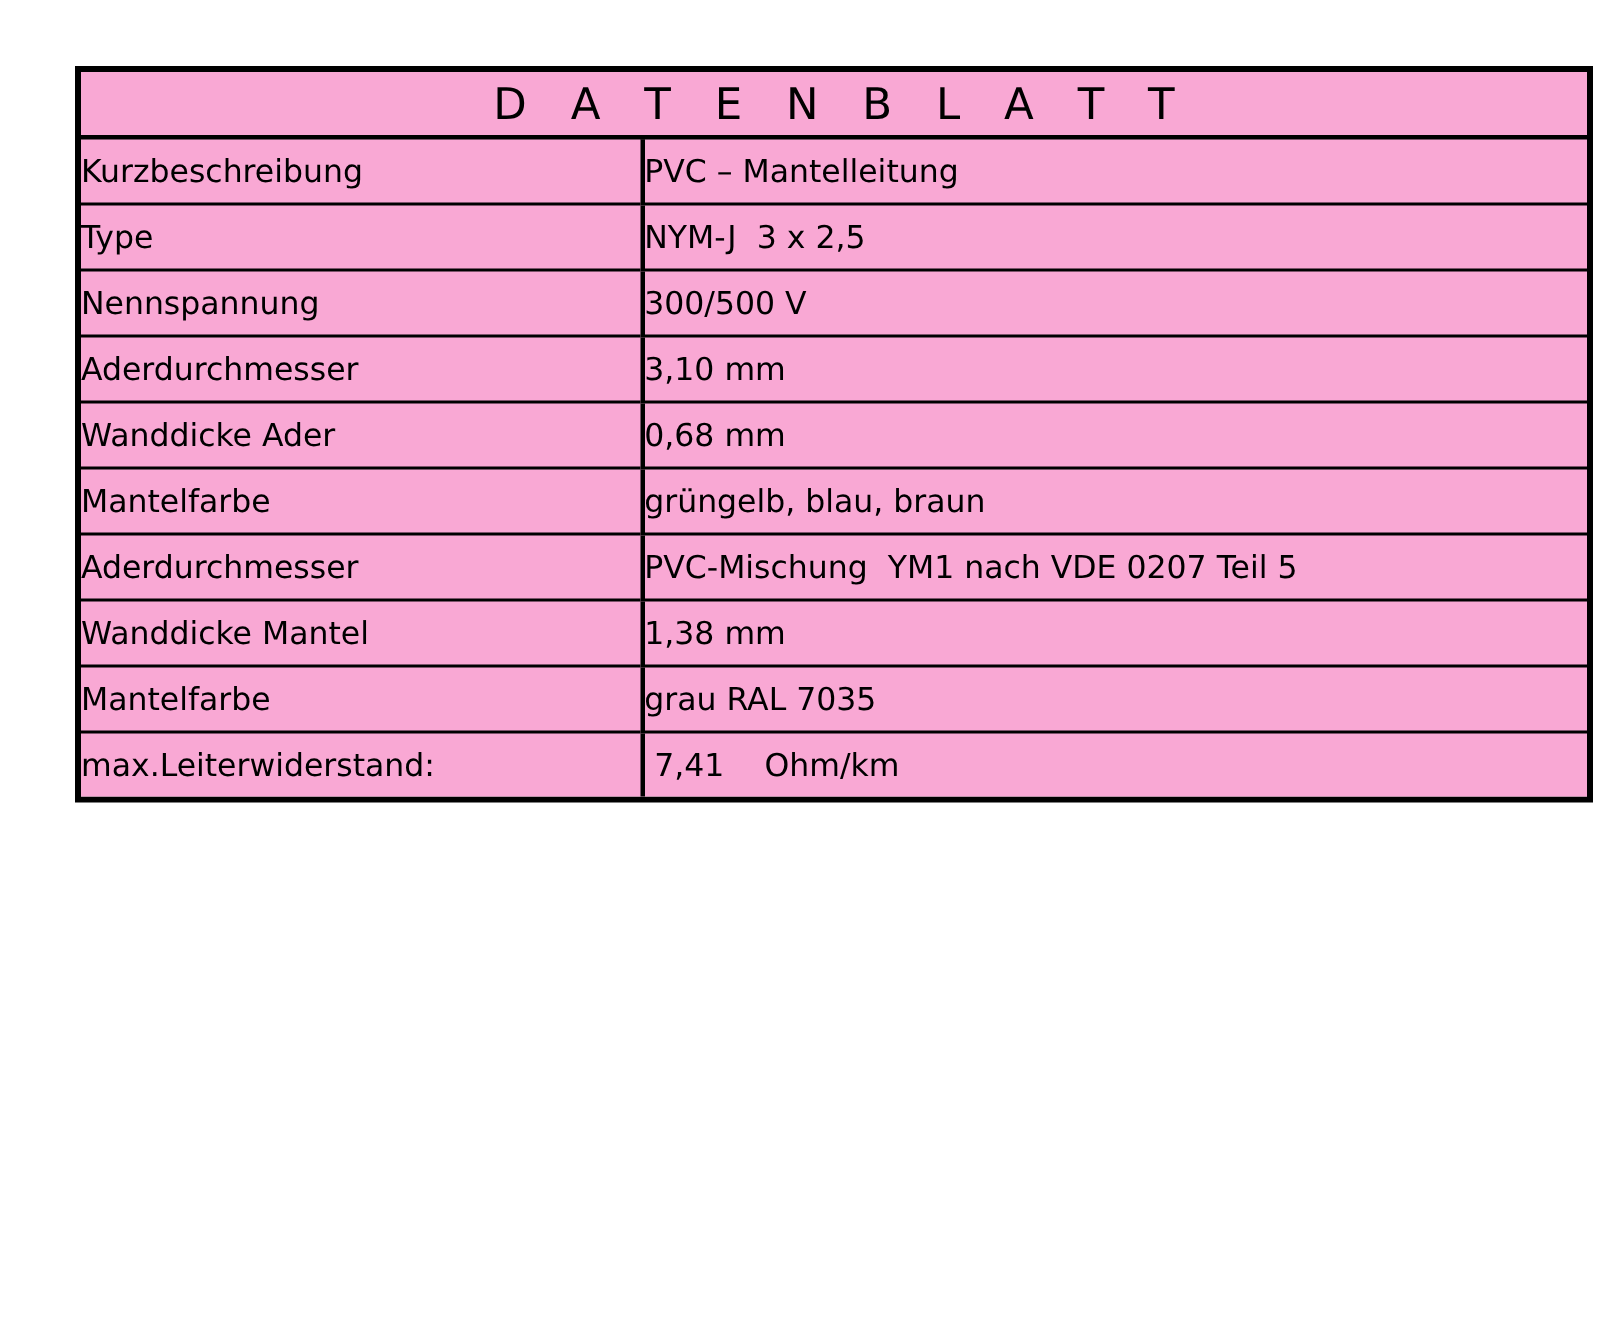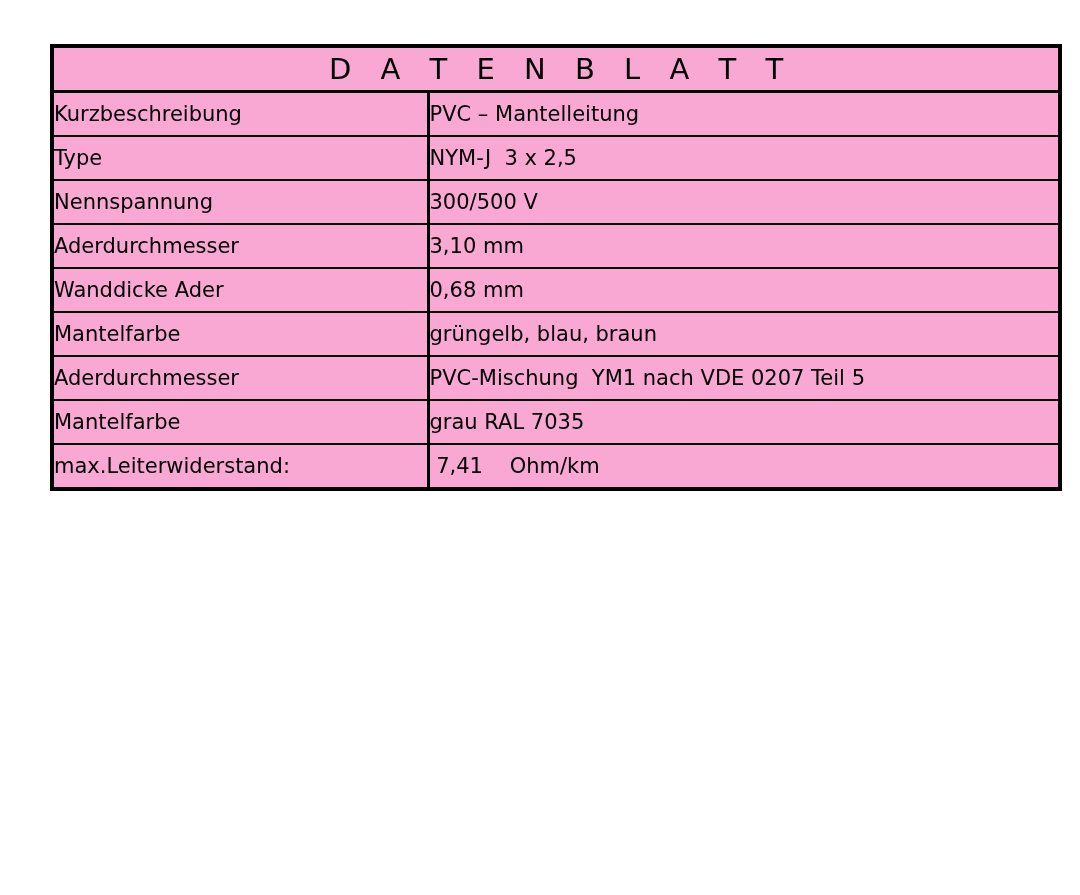--- a/index.html
+++ b/index.html
@@ -128,20 +128,24 @@
           </tr>
           <tr class="data-row">
             <td class="cell-label">Mantelfarbe</td>
             <td class="cell-value">grüngelb, blau, braun</td>
           </tr>
           <tr class="data-row">
             <td class="cell-label">Aderdurchmesser</td>
             <td class="cell-value">PVC-Mischung  YM1 nach VDE 0207 Teil 5</td>
           </tr>
           <tr class="data-row">
+            <td class="cell-label">Wanddicke Mantel</td>
+            <td class="cell-value">1,38 mm</td>
+          </tr>
+          <tr class="data-row">
             <td class="cell-label">Mantelfarbe</td>
             <td class="cell-value">grau RAL 7035</td>
           </tr>
           <tr class="data-row">
             <td class="cell-label">max.Leiterwiderstand:</td>
             <td class="cell-value"> 7,41    Ohm/km</td>
           </tr>
         </tbody>
     </table>
   </div>

